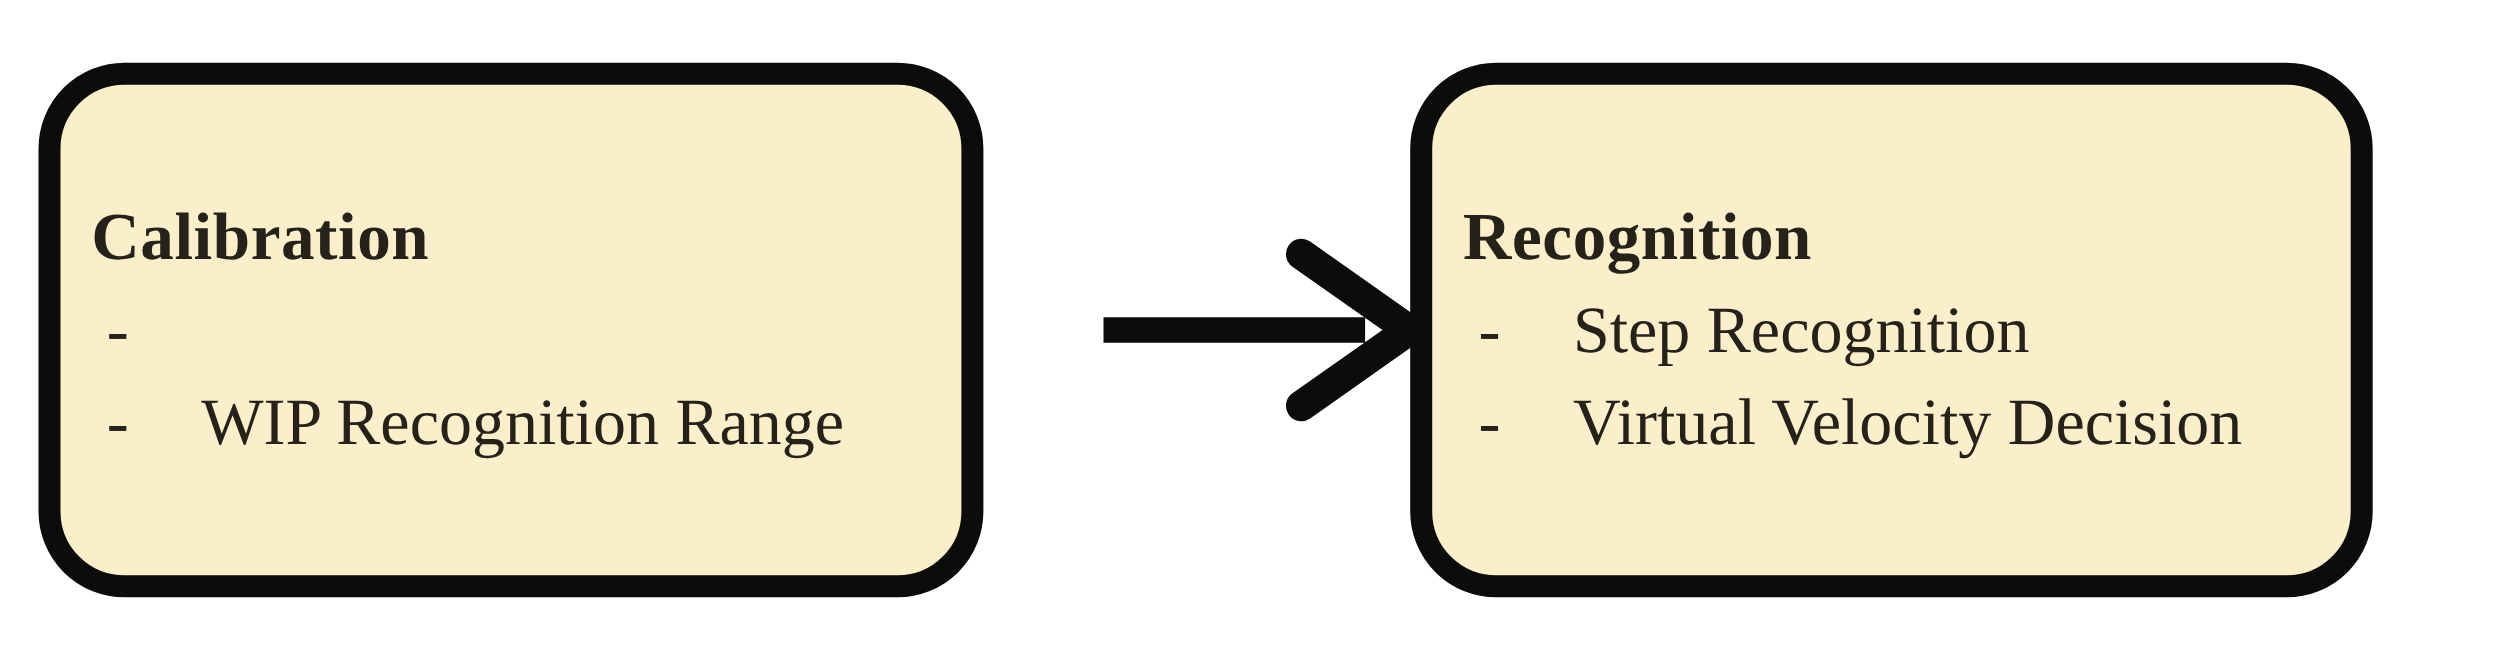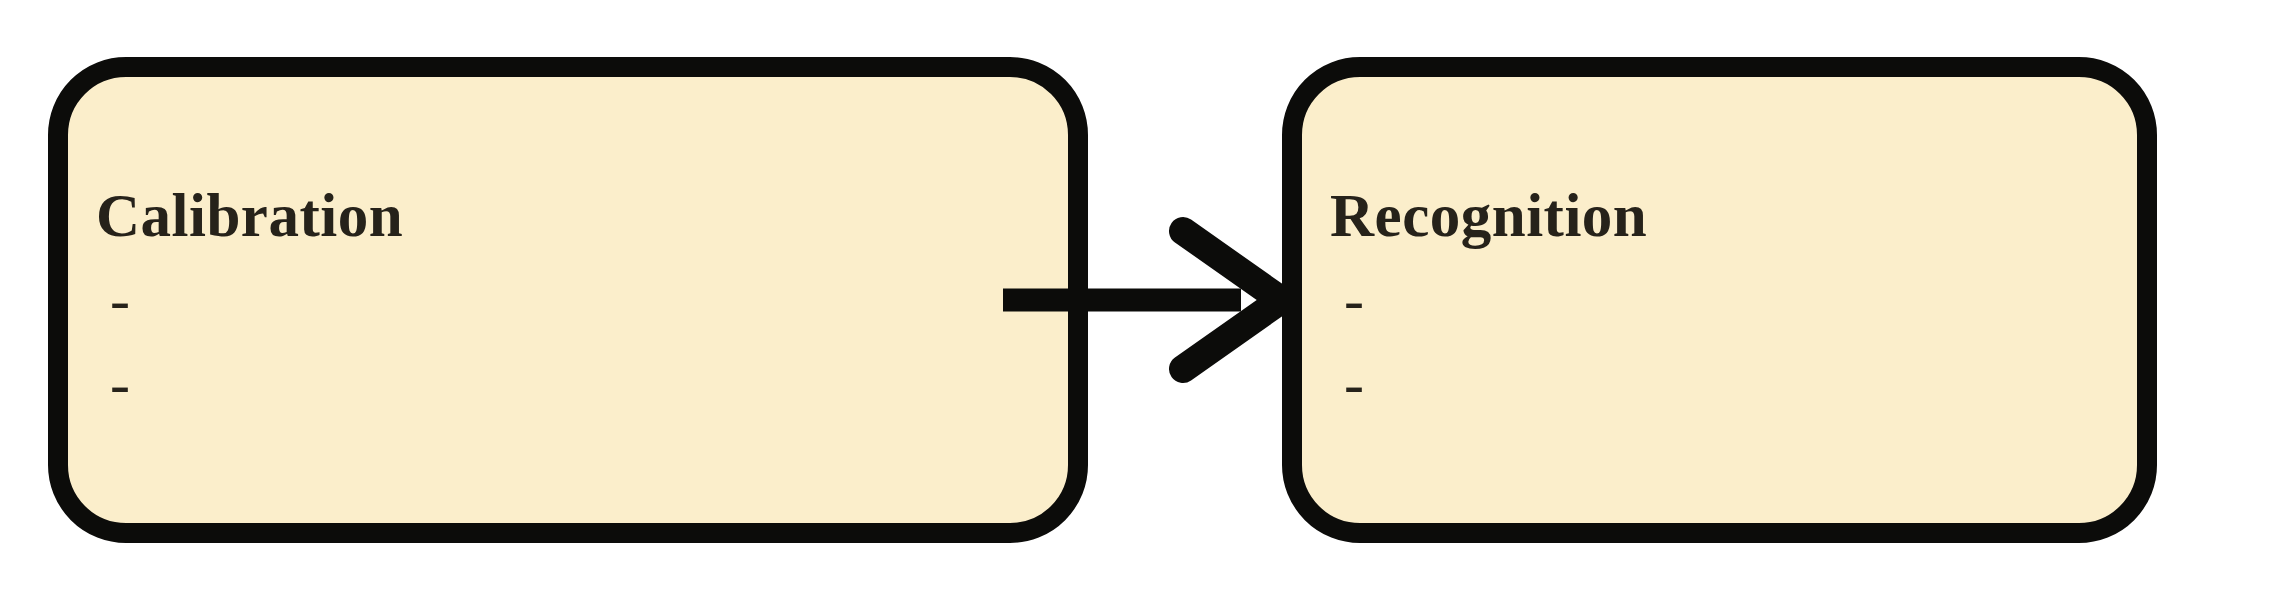--- a/index.html
+++ b/index.html
@@ -28,21 +28,21 @@
     height: 486px;
     background: var(--box-fill);
     border: 20px solid var(--stroke);
     border-radius: 78px;
     display: flex;
     flex-direction: column;
     justify-content: center;
     padding-left: 28px;
     color: var(--text);
   }
-  .box-calibration { left: 48px;  width: 1040px; justify-content: center; }
+  .box-calibration { left: 35px;  width: 859px; justify-content: center; }
   .box-recognition { left: 1282px; width: 875px; }
   .box-title {
     font-weight: bold;
     font-size: 61px;
     line-height: 84px;
     letter-spacing: 0.5px;
   }
   .bullet-row {
     display: flex;
     font-size: 60px;
@@ -69,31 +69,34 @@
 
 <div class="canvas">
 
   <div class="flow-box box-calibration">
     <div class="box-title">Calibration</div>
     <div class="bullet-row">
       <span class="bullet-dash">-</span>
     </div>
     <div class="bullet-row">
       <span class="bullet-dash">-</span>
+      <span class="bullet-text">WIP Recognition Range</span>
     </div>
   </div>
 
   <svg class="arrow-svg" viewBox="0 0 292 186" xmlns="http://www.w3.org/2000/svg" aria-hidden="true">
     <line x1="0" y1="93" x2="238" y2="93" stroke-width="23"></line>
     <polyline points="180,24 278,93 180,162" fill="none" stroke-width="28" stroke-linecap="round" stroke-linejoin="round"></polyline>
   </svg>
 
   <div class="flow-box box-recognition">
     <div class="box-title">Recognition</div>
     <div class="bullet-row">
       <span class="bullet-dash">-</span>
+      <span class="bullet-text">Step Recognition</span>
     </div>
     <div class="bullet-row">
       <span class="bullet-dash">-</span>
+      <span class="bullet-text">Virtual Velocity Decision</span>
     </div>
   </div>
 
 </div>
 
 </body></html>

